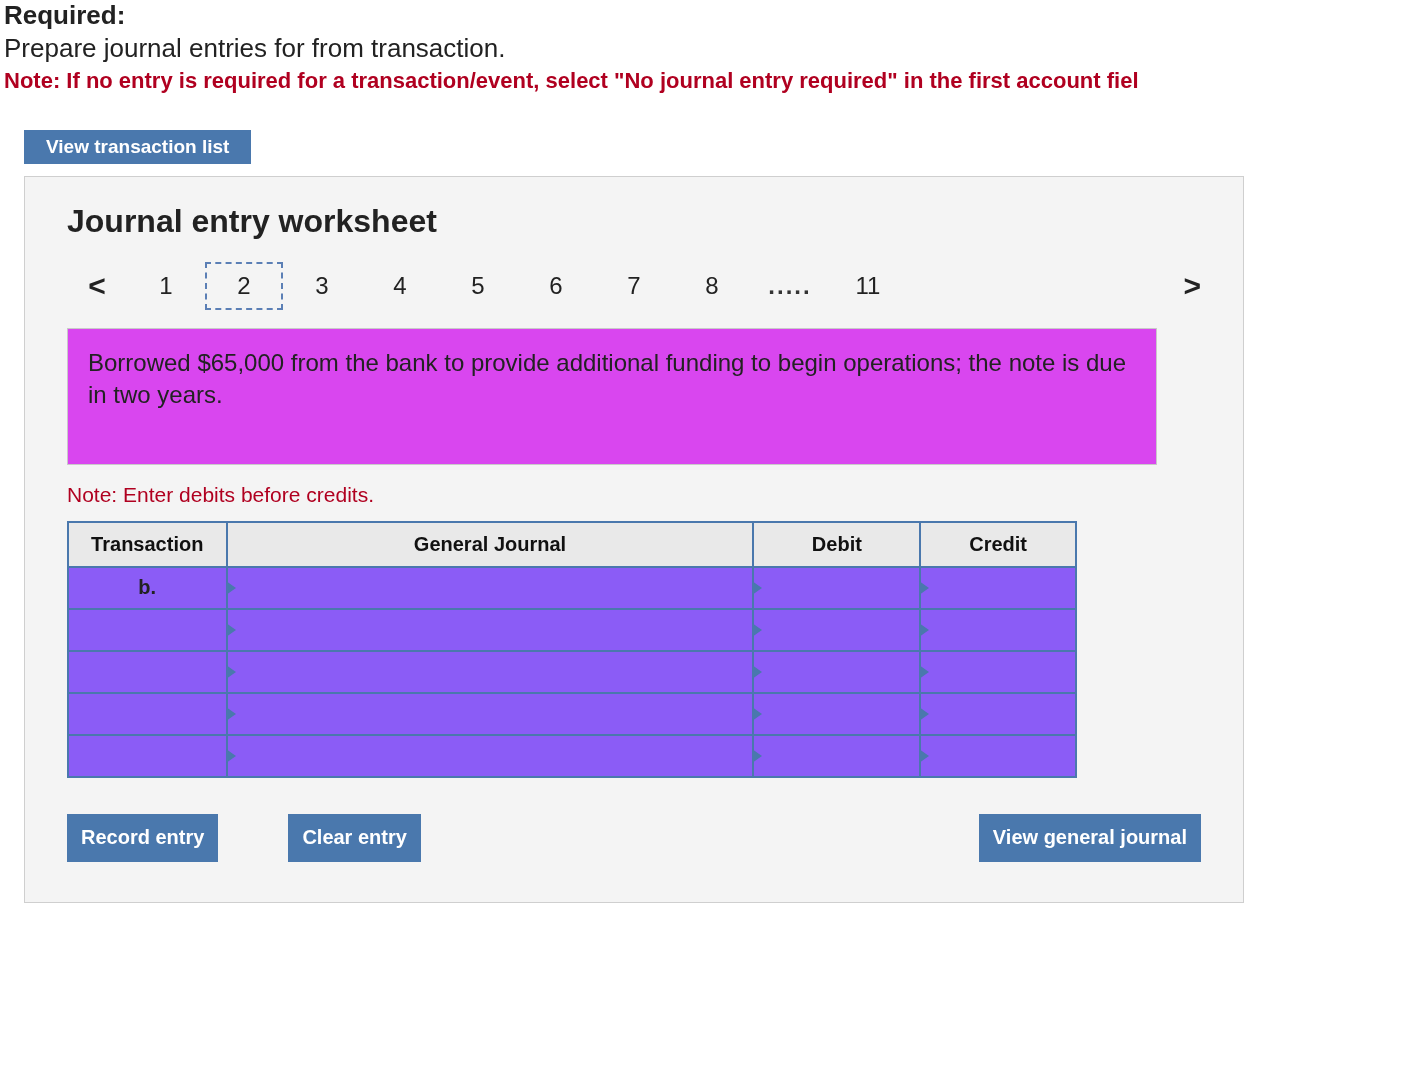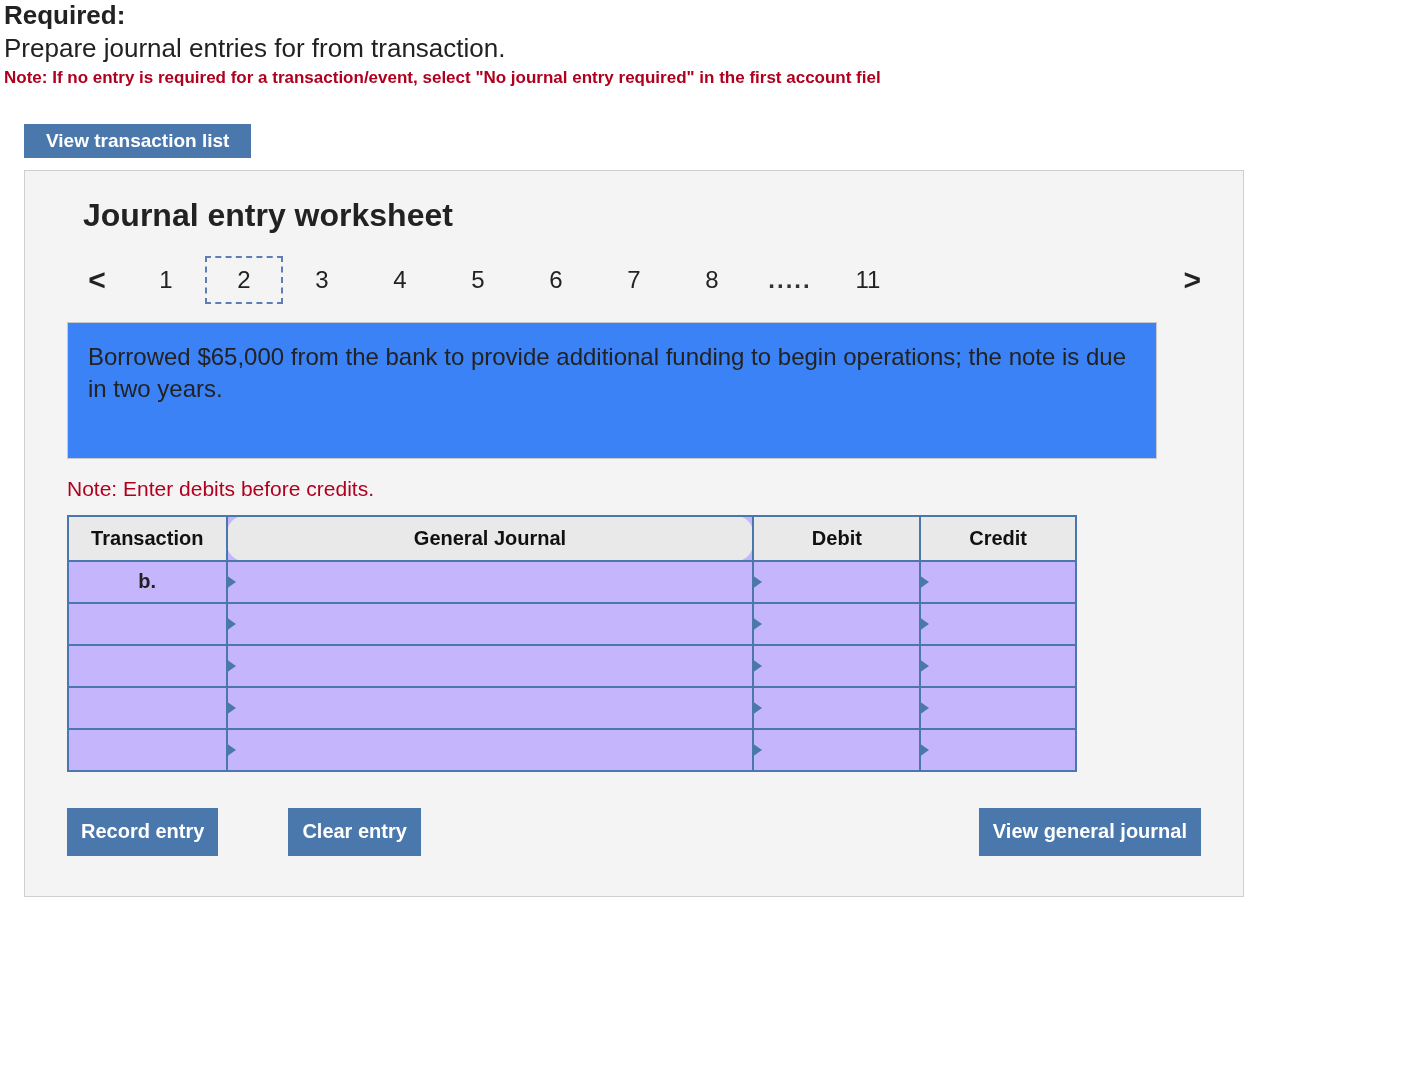--- a/index.html
+++ b/index.html
@@ -7,21 +7,21 @@
     font-family: "Helvetica Neue", Helvetica, Arial, sans-serif;
     color: #222;
     margin: 0;
     padding: 0;
     width: 1418px;
     background: #fff;
   }
   .page { padding: 0 4px 40px 4px; }
   .req-heading { font-weight: 700; font-size: 26px; margin: 0 0 2px 0; }
   .req-body { font-size: 26px; margin: 0 0 4px 0; }
-  .req-note { font-size: 17px; font-weight: 700; color: #b00020; margin: 0 0 36px 0; white-space: nowrap; overflow: hidden; }
+  .req-note { font-size: 22px; font-weight: 700; color: #b00020; margin: 0 0 36px 0; white-space: nowrap; overflow: hidden; }
   .btn {
     display: inline-flex;
     align-items: center;
     justify-content: center;
     background: #4a78ad;
     color: #fff;
     font-weight: 700;
     font-size: 19px;
     border: none;
     cursor: pointer;
@@ -30,63 +30,63 @@
   }
   .btn.small { height: 48px; font-size: 20px; padding: 0 14px; }
   #view-list-btn { margin-left: 20px; margin-bottom: 12px; }
   .panel {
     border: 1px solid #cfcfcf;
     background: #f4f4f4;
     width: 1220px;
     margin-left: 20px;
     padding: 26px 42px 40px 42px;
   }
-  .panel h2 { font-size: 32px; font-weight: 800; margin: 0 0 22px 16px; }
+  .panel h2 { font-size: 32px; font-weight: 800; margin: 0 0 22px 0; }
   .pager { display: flex; align-items: center; gap: 0; margin-bottom: 18px; }
   .pager .arrow { font-size: 30px; font-weight: 700; width: 60px; text-align: center; cursor: pointer; user-select:none; }
   .pager .arrow.right { margin-left: auto; width: 60px; text-align: right; padding-right: 0; }
   .pager .num {
     width: 78px; height: 48px;
     display: flex; align-items: center; justify-content: center;
     font-size: 24px; cursor: pointer; user-select:none;
     border: 2px solid transparent;
   }
   .pager .num.active { border: 2px dashed #5b7fb5; }
   .pager .ellips { width: 78px; text-align: center; font-size: 24px; letter-spacing: 2px; font-weight:700; color:#333;}
   .desc-box {
-    background: #3b82f6;
+    background: #d946ef;
     border: 1px solid #c9c9c9;
     padding: 18px 20px 52px 20px;
     font-size: 24px;
     line-height: 1.35;
     width: 1090px;
   }
   .note-line { color: #b00020; font-size: 21px; margin: 18px 0 14px 0; }
   table.je {
     border-collapse: collapse;
     width: 1010px;
-    background: #c4b5fd;
+    background: #8b5cf6;
   }
   table.je th {
     background: #e9e9e9;
     border: 2px solid #4a78ad;
     font-size: 20px;
     font-weight: 700;
     padding: 10px 8px;
     text-align: center;
     color:#111;
   }
   table.je td {
     border: 2px solid #4a78ad;
     height: 42px;
     padding: 0;
     position: relative;
   }
   .col-trans { width: 160px; }
-  .col-gj    { width: 550px; border-radius: 17px; }
+  .col-gj    { width: 550px; }
   .col-deb   { width: 172px; }
   .col-cred  { width: 160px; }
   td .cell-center { display:flex; align-items:center; justify-content:center; height:100%; font-size:20px; font-weight:700; }
   td.input-like::before {
     content: "";
     position: absolute;
     left: -2px; top: 50%;
     transform: translateY(-50%);
     border-left: 10px solid #4a78ad;
     border-top: 7px solid transparent;

